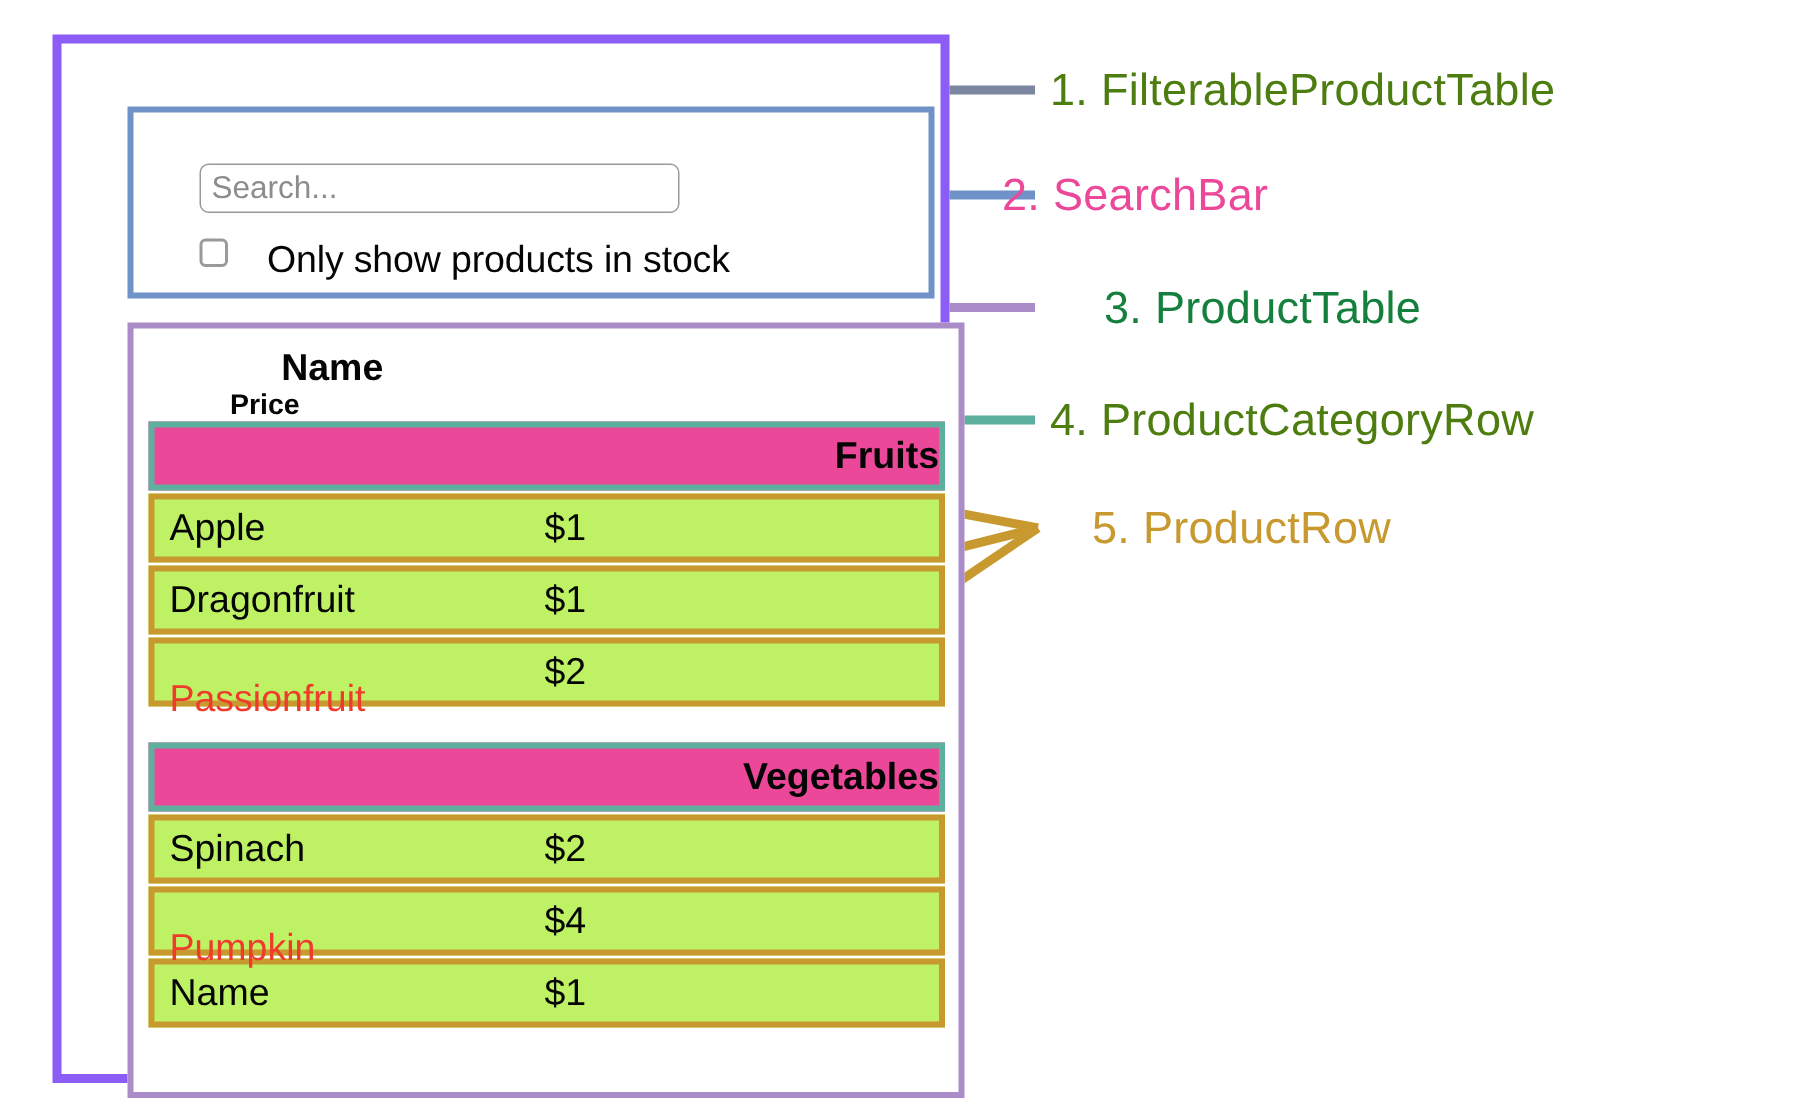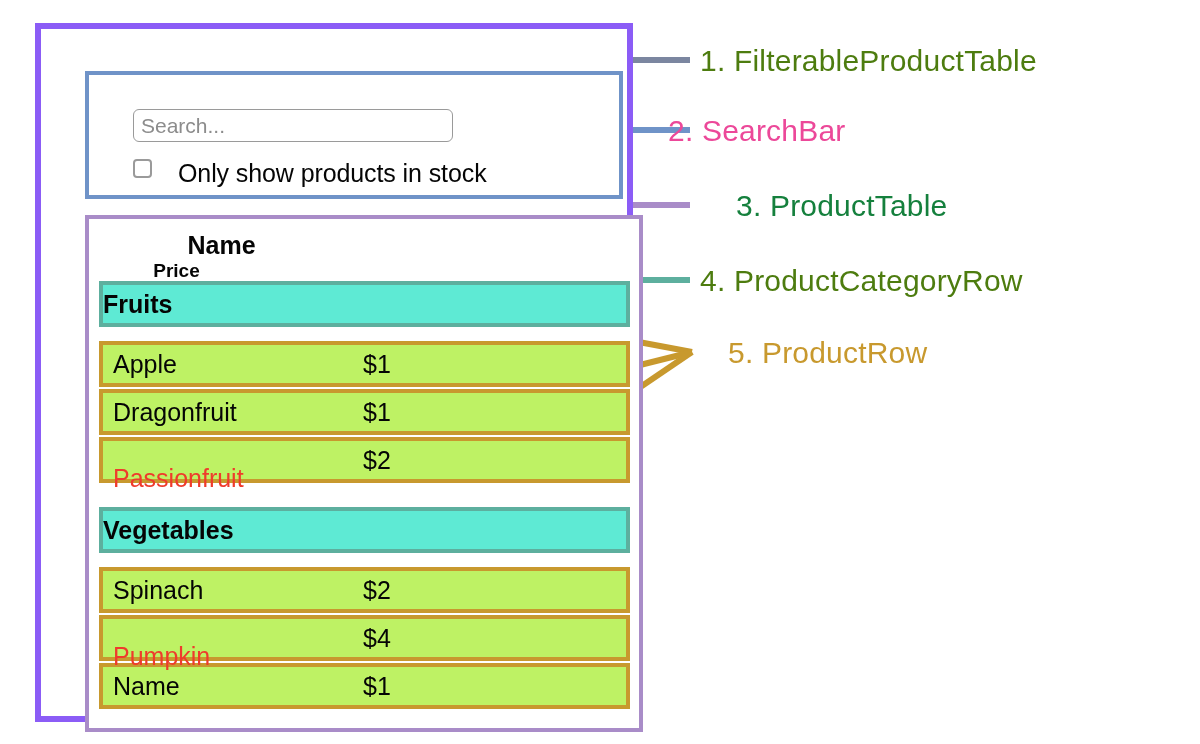--- a/index.html
+++ b/index.html
@@ -135,25 +135,25 @@
     position: absolute;
     left: 10px;
     top: 62px;
     width: 531px;
   }
 
   .row-category {
     height: 46px;
     box-sizing: border-box;
     border: 4px solid #5daf9e;
-    background: #5eead4;
+    background: #ec4899;
     display: flex;
     align-items: center;
-    justify-content: flex-start;
-    margin-bottom: 14px;
+    justify-content: flex-end;
+    margin-bottom: 2px;
   }
   .row-category-label {
     font-size: 25px;
     font-weight: bold;
     color: #050505;
   }
 
   .row-product {
     height: 46px;
     box-sizing: border-box;

